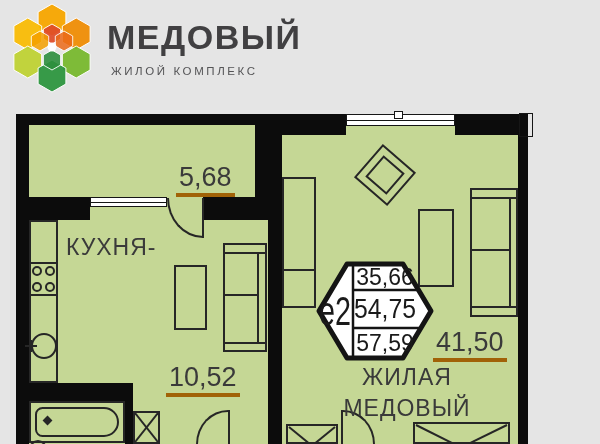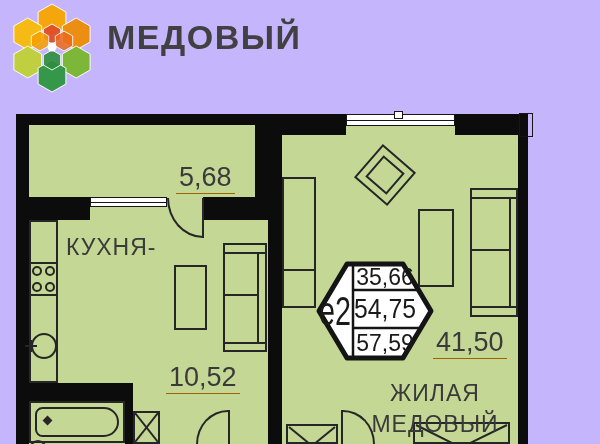--- a/index.html
+++ b/index.html
@@ -1,16 +1,16 @@
 <!DOCTYPE html>
 <html><head>
 <meta charset="utf-8">
 <style>
   html,body{margin:0;padding:0;background:#fff;}
-  .stage{position:relative;width:600px;height:444px;overflow:hidden;background:#c4b5fd;
+  .stage{position:relative;width:600px;height:444px;overflow:hidden;background:#e5e5e5;
          font-family:"Liberation Sans",sans-serif;}
   .abs{position:absolute;}
   
   .brand-title{position:absolute;left:107px;top:18px;font-size:34px;font-weight:600;
                color:#414042;letter-spacing:1.5px;}
   .brand-sub{position:absolute;left:111px;top:65px;font-size:11.5px;font-weight:400;
              color:#545456;letter-spacing:2.6px;}
   
   .wall{position:absolute;background:#0c0c0c;}
   .floor{position:absolute;background:#c5d795;}
@@ -22,21 +22,21 @@
   .circ{border-radius:50%;}
   
   .arc-tl{position:absolute;border-top:2px solid #262626;border-left:2px solid #262626;
           border-top-left-radius:100% 100%;box-sizing:border-box;}
   .arc-tr{position:absolute;border-top:2px solid #262626;border-right:2px solid #262626;
           border-top-right-radius:100% 100%;box-sizing:border-box;}
   .arc-bl{position:absolute;border-bottom:2px solid #262626;border-left:2px solid #262626;
           border-bottom-left-radius:100% 100%;box-sizing:border-box;}
   
   .area{position:absolute;font-size:27px;color:#3a3a3a;white-space:nowrap;}
-  .area span{border-bottom:1px solid #a16207;padding:0 3px 1px 3px;}
+  .area span{border-bottom:4px solid #a16207;padding:0 3px 1px 3px;}
   .roomname{position:absolute;font-size:23px;color:#3a3a3a;line-height:30px;letter-spacing:1px;white-space:nowrap;}
   .center{text-align:center;}
   svg text{fill:#1a1a1a;font-family:"Liberation Sans",sans-serif;}
 </style>
 </head>
 <body>
 
 <div class="stage">
 
   <div class="abs" style="left:0;top:0;width:600px;height:100px;">
@@ -49,20 +49,21 @@
         <polygon points="70.2,44 84.1,52 84.1,68 70.2,76 56.3,68 56.3,52" fill="#76B82A" opacity="0.92"></polygon>
         <polygon points="46,58 59.9,66 59.9,82 46,90 32.1,82 32.1,66" fill="#2E9640" opacity="0.95"></polygon>
         <polygon points="46,22 54.7,27 54.7,37 46,42 37.3,37 37.3,27" fill="#E04B28" opacity="0.92"></polygon>
         <polygon points="34,29 42.7,34 42.7,44 34,49 25.3,44 25.3,34" fill="#F5A000" opacity="0.85"></polygon>
         <polygon points="58,29 66.7,34 66.7,44 58,49 49.3,44 49.3,34" fill="#EB6A1A" opacity="0.85"></polygon>
         <polygon points="46,48 54.7,53 54.7,63 46,68 37.3,63 37.3,53" fill="#2E8F3E" opacity="0.9"></polygon>
         <circle cx="46" cy="45" r="4.5" fill="#ffffff" stroke="none"></circle>
       </g>
     </svg>
     <div class="brand-title">МЕДОВЫЙ</div>
+    <div class="brand-sub">ЖИЛОЙ КОМПЛЕКС</div>
   </div>
 
   <div class="floor" style="left:29px;top:125px;width:226px;height:72px;"></div>
   <div class="floor" style="left:29px;top:220px;width:239px;height:224px;"></div>
   <div class="floor" style="left:282px;top:135px;width:236px;height:309px;"></div>
   <div class="floor" style="left:90px;top:207px;width:113px;height:13px;"></div>
   <div class="floor" style="left:167px;top:197px;width:36px;height:10px;"></div>
   <div class="floor" style="left:346px;top:126px;width:109px;height:9px;"></div>
 
   <div class="wall" style="left:16px;top:114px;width:13px;height:330px;"></div>
@@ -163,18 +164,18 @@
   </div>
   <div class="roomname" style="left:66px;top:232px;text-align:right;">
     <div>КУХНЯ-</div>
   </div>
   <div class="area" style="left:166px;top:362px;">
     <span>10,52</span>
   </div>
   <div class="area" style="left:433px;top:327px;">
     <span>41,50</span>
   </div>
-  <div class="roomname center" style="left:360px;top:362px;width:150px;line-height:31px;margin-top:16px;">
+  <div class="roomname center" style="left:332px;top:362px;width:150px;line-height:31px;">
     <div>ЖИЛАЯ</div>
     <div>МЕДОВЫЙ</div>
   </div>
 
 </div>
 
 </body></html>

